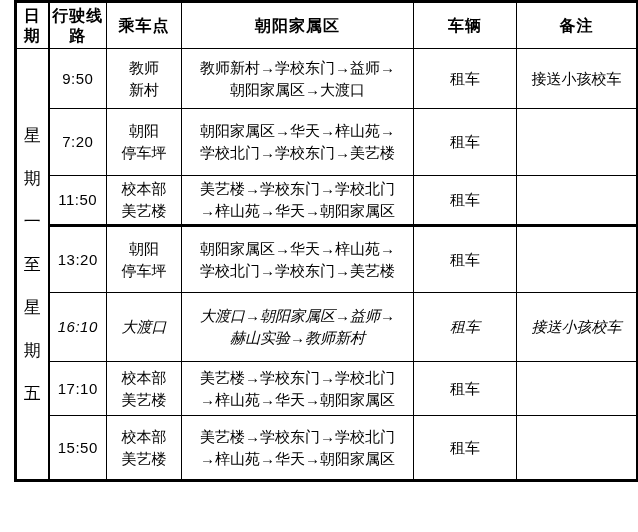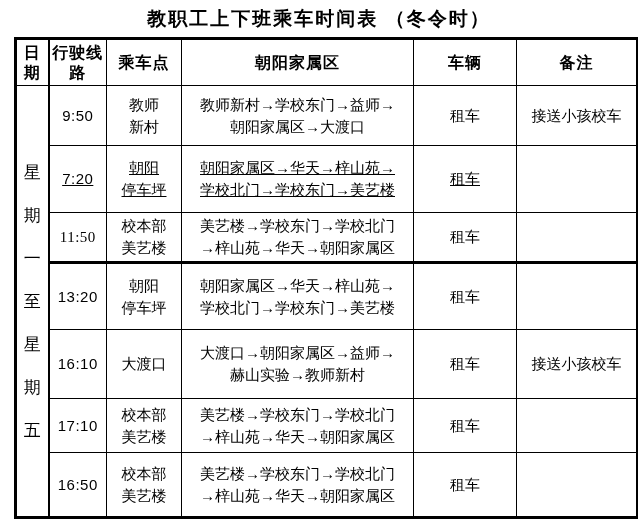--- a/index.html
+++ b/index.html
@@ -70,21 +70,20 @@
     font-size: 17px;
     line-height: 43px;
     white-space: pre-line;
   }
   .time-cell { letter-spacing: 0.5px; }
 </style>
 </head>
 <body>
 
 <div class="page">
-  <h1 class="title">教职工上下班乘车时间表 （冬令时）</h1>
 
   <table class="schedule">
     <colgroup>
       <col class="c-date">
       <col class="c-time">
       <col class="c-pickup">
       <col class="c-route">
       <col class="c-vehicle">
       <col class="c-note">
     </colgroup>
@@ -108,66 +107,66 @@
 期
 五</span></td>
           <td class="time-cell">9:50</td>
           <td class="pickup-cell">教师
 新村</td>
           <td class="route-cell">教师新村→学校东门→益师→
 朝阳家属区→大渡口</td>
           <td class="vehicle-cell">租车</td>
           <td class="note-cell">接送小孩校车</td>
         </tr>
-        <tr style="height: 67px; text-decoration: underline;">
+        <tr style="height: 67px;">
           <td class="time-cell">7:20</td>
           <td class="pickup-cell">朝阳
 停车坪</td>
           <td class="route-cell">朝阳家属区→华天→梓山苑→
 学校北门→学校东门→美艺楼</td>
           <td class="vehicle-cell">租车</td>
           <td class="note-cell"></td>
         </tr>
-        <tr class="group-divider" style="height: 50px; font-family: Liberation Serif, serif;">
+        <tr class="group-divider" style="height: 50px;">
           <td class="time-cell">11:50</td>
           <td class="pickup-cell">校本部
 美艺楼</td>
           <td class="route-cell">美艺楼→学校东门→学校北门
 →梓山苑→华天→朝阳家属区</td>
           <td class="vehicle-cell">租车</td>
           <td class="note-cell"></td>
         </tr>
         <tr style="height: 67px;">
           <td class="time-cell">13:20</td>
           <td class="pickup-cell">朝阳
 停车坪</td>
           <td class="route-cell">朝阳家属区→华天→梓山苑→
 学校北门→学校东门→美艺楼</td>
           <td class="vehicle-cell">租车</td>
           <td class="note-cell"></td>
         </tr>
-        <tr style="height: 69px;">
+        <tr style="height: 69px; font-style: italic;">
           <td class="time-cell">16:10</td>
           <td class="pickup-cell">大渡口</td>
           <td class="route-cell">大渡口→朝阳家属区→益师→
 赫山实验→教师新村</td>
           <td class="vehicle-cell">租车</td>
           <td class="note-cell">接送小孩校车</td>
         </tr>
         <tr style="height: 54px;">
           <td class="time-cell">17:10</td>
           <td class="pickup-cell">校本部
 美艺楼</td>
           <td class="route-cell">美艺楼→学校东门→学校北门
 →梓山苑→华天→朝阳家属区</td>
           <td class="vehicle-cell">租车</td>
           <td class="note-cell"></td>
         </tr>
         <tr style="height: 65px;">
-          <td class="time-cell">16:50</td>
+          <td class="time-cell">15:50</td>
           <td class="pickup-cell">校本部
 美艺楼</td>
           <td class="route-cell">美艺楼→学校东门→学校北门
 →梓山苑→华天→朝阳家属区</td>
           <td class="vehicle-cell">租车</td>
           <td class="note-cell"></td>
         </tr>
       </tbody>
   </table>
 </div>

